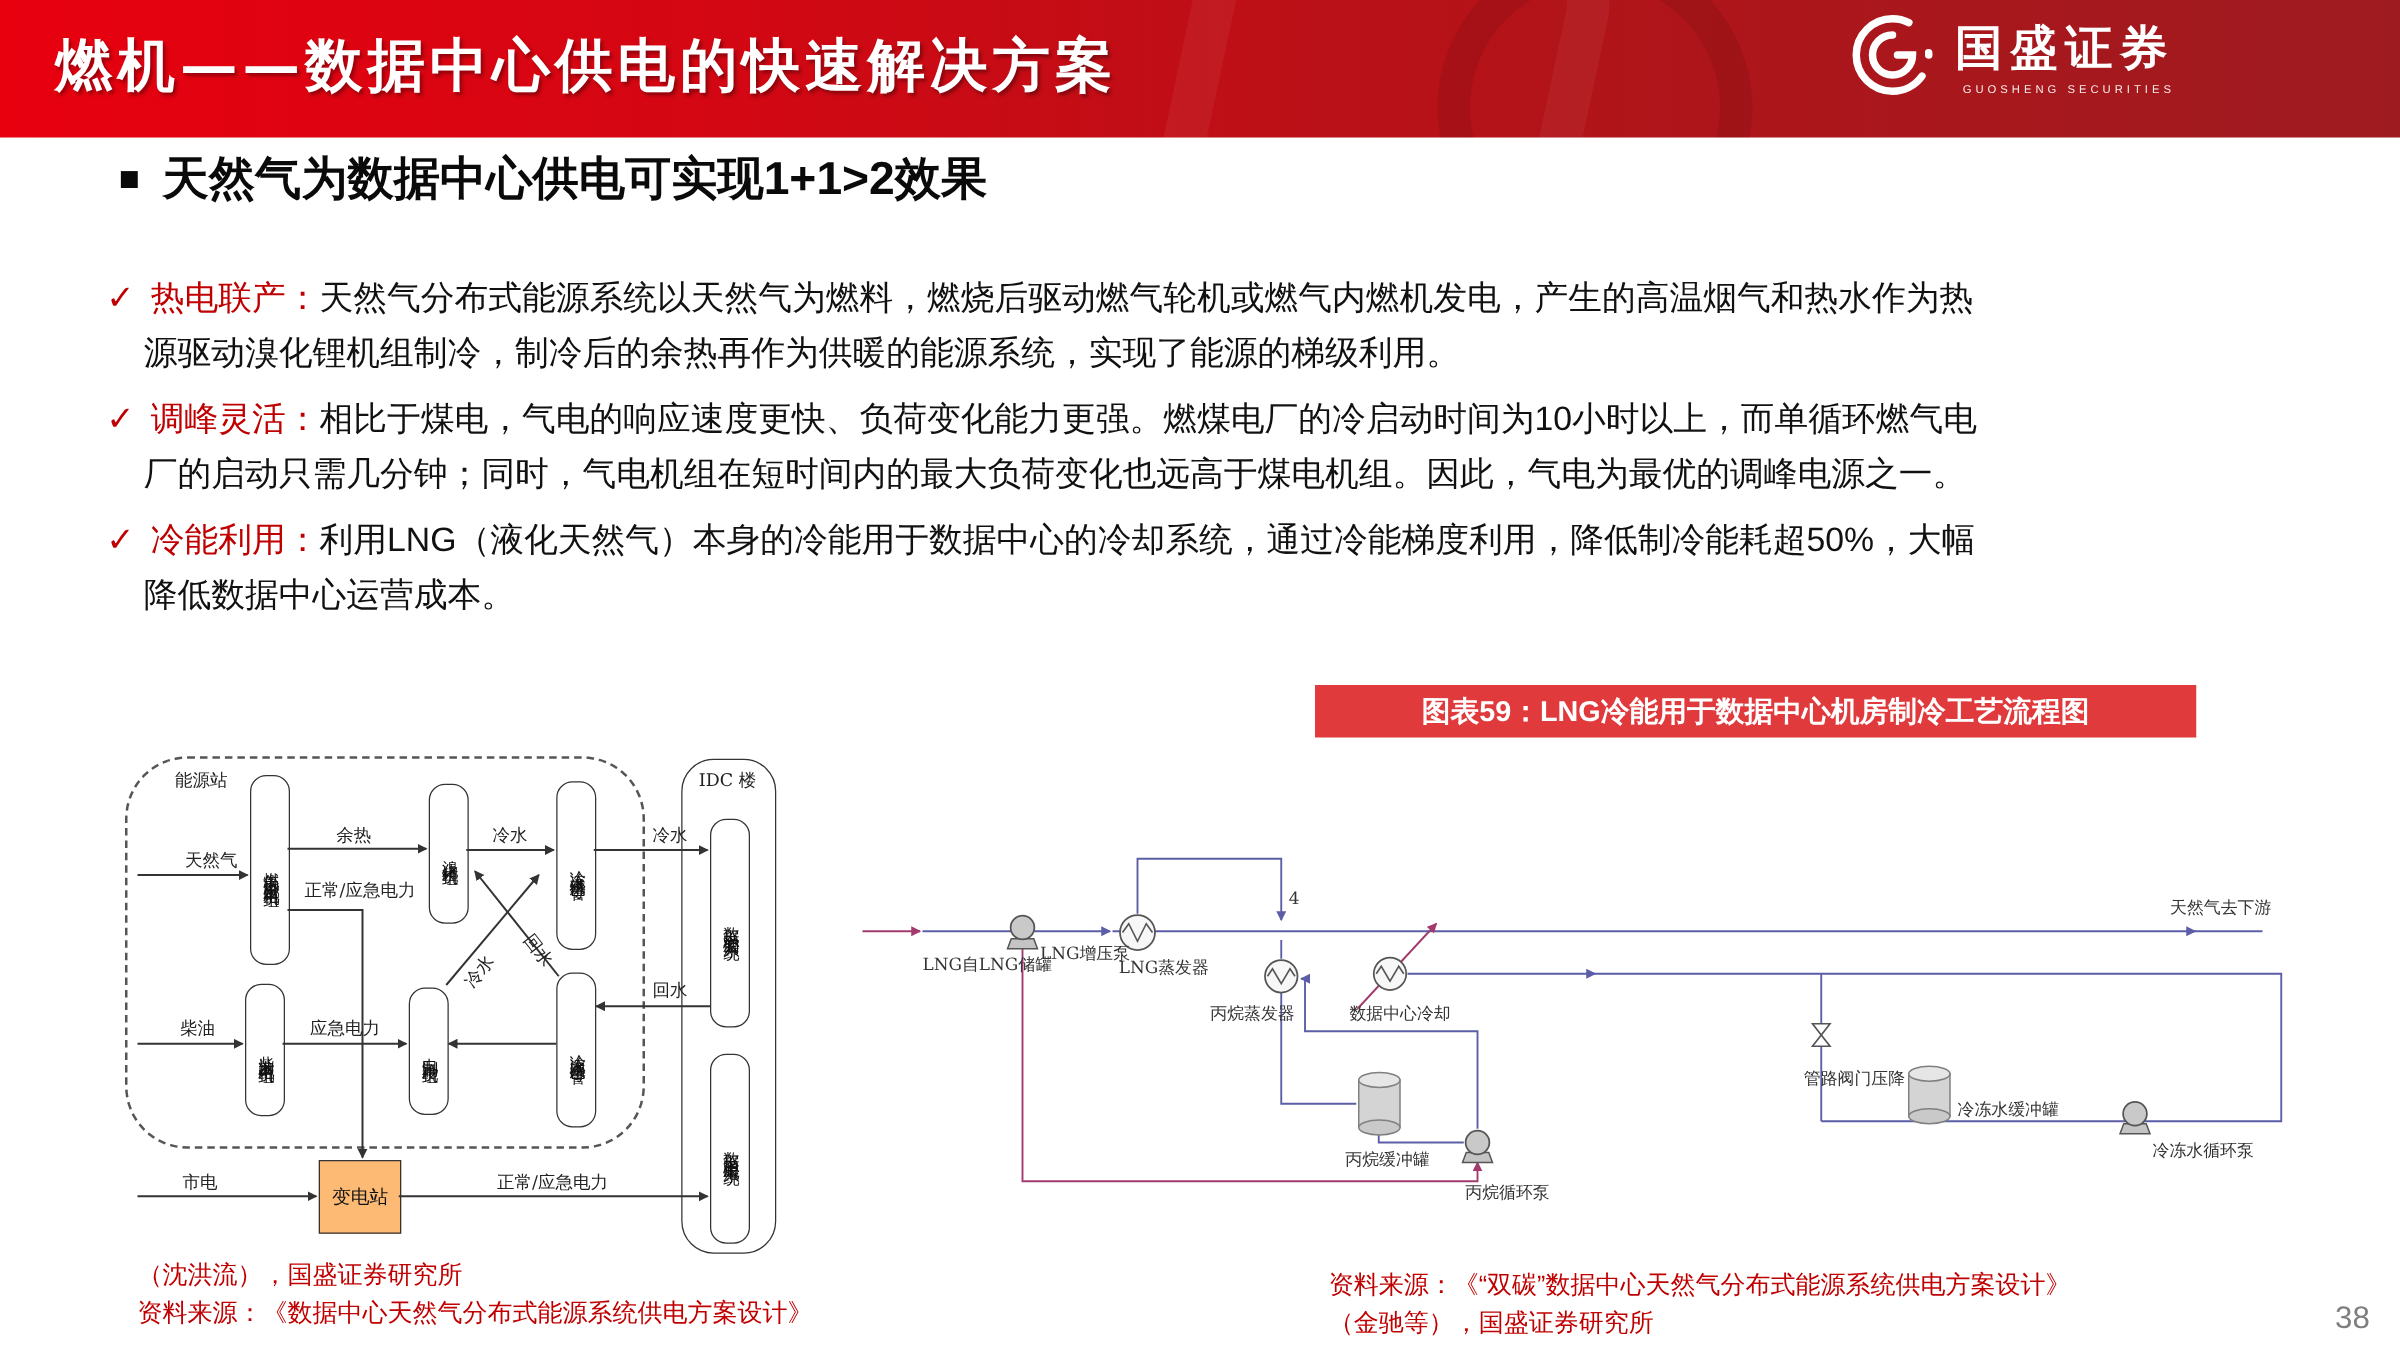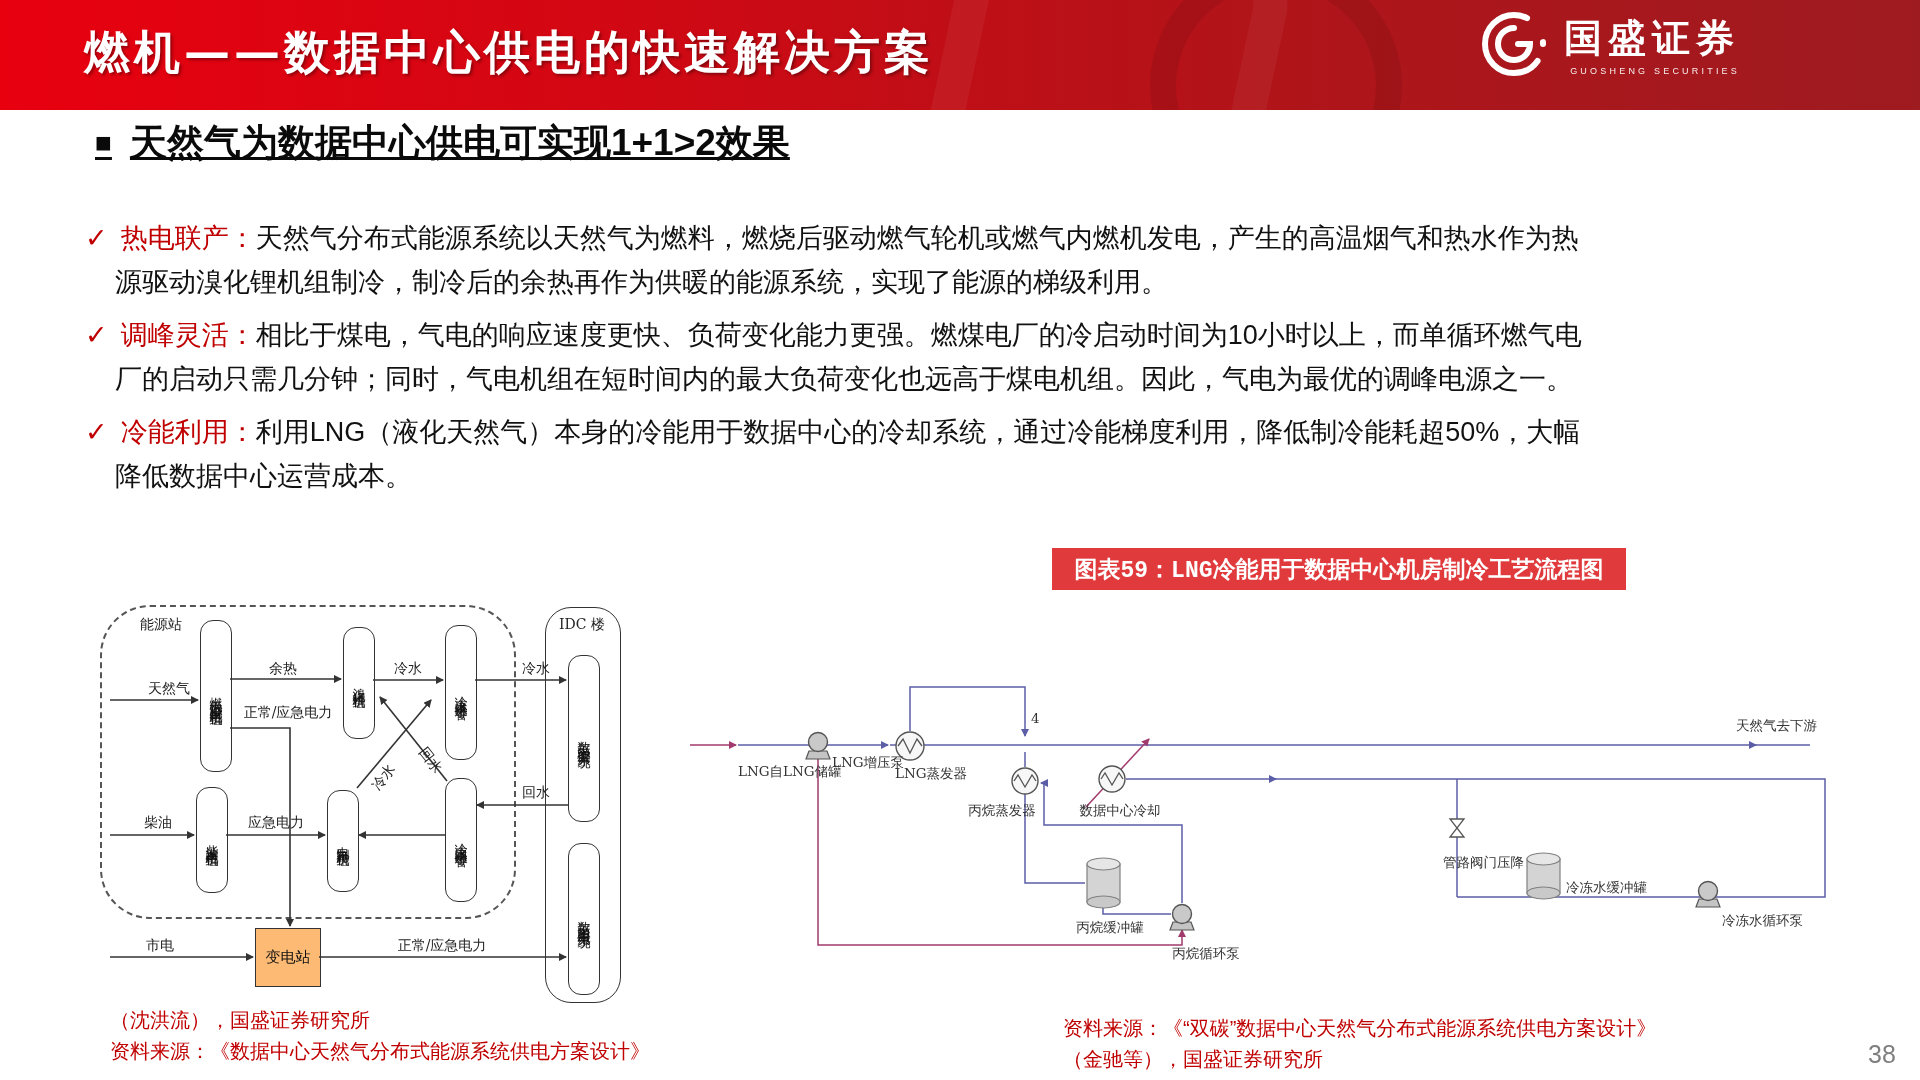--- a/index.html
+++ b/index.html
@@ -7,42 +7,42 @@
   .stage{position:relative;width:1920px;height:1080px;background:#fff;}
 
   
   .header{position:absolute;left:0;top:0;width:1920px;height:110px;
     background:linear-gradient(90deg,#e8000f 0%,#d30713 30%,#b11419 65%,#9e1b20 100%);overflow:hidden;}
   .wm1{position:absolute;left:940px;top:-80px;width:260px;height:260px;border:34px solid rgba(255,255,255,0.05);
     border-radius:60px;transform:rotate(12deg);}
   .wm2{position:absolute;left:1150px;top:-40px;width:200px;height:200px;border:26px solid rgba(0,0,0,0.08);
     border-radius:50%;}
   .header-title{position:absolute;left:44px;top:22px;color:#fff;font-size:46px;font-weight:700;
-    font-family:"DejaVu Serif","Liberation Serif",serif;letter-spacing:4px;text-shadow:2px 2px 3px rgba(0,0,0,0.35);margin-left:40px;}
+    font-family:"DejaVu Serif","Liberation Serif",serif;letter-spacing:4px;text-shadow:2px 2px 3px rgba(0,0,0,0.35);}
   .logo{position:absolute;left:1478px;top:8px;display:flex;align-items:center;}
   .logo-mark{width:72px;height:72px;}
   .logo-texts{margin-left:14px;color:#fff;}
   .logo-cn{font-size:38px;font-weight:700;font-family:"DejaVu Serif","Liberation Serif",serif;letter-spacing:6px;}
   .logo-en{font-size:9px;letter-spacing:3.2px;margin-top:2px;opacity:.92;text-align:right;}
 
   
-  .heading{position:absolute;left:95px;top:118px;font-size:37px;font-weight:700;color:#0a0a0a;text-decoration:underline;}
+  .heading{position:absolute;left:95px;top:118px;font-size:37px;font-weight:700;color:#0a0a0a;}
   .heading .sq{font-size:28px;margin-right:18px;vertical-align:3px;}
   .bullets{position:absolute;left:85px;top:216px;width:1800px;font-size:27px;color:#111;}
   .bullet{margin-bottom:9px;}
   .bl1,.bl2{line-height:44px;}
   .chk{color:#c00000;font-weight:700;margin-right:13px;}
   .blbl{color:#c00000;}
   .bl2{margin-left:30px;}
 
   
   .figbar{position:absolute;height:42px;background:#e03a3c;color:#fff;font-weight:700;font-size:23px;
     display:flex;align-items:center;justify-content:center;}
   .figbar.left{left:115px;top:548px;width:515px;}
-  .figbar.right{left:1052px;top:548px;width:574px;font-family:Liberation Mono, monospace;}
+  .figbar.right{left:1052px;top:548px;width:705px;}
 
   
   .ldiag{position:absolute;left:90px;top:595px;width:560px;height:412px;}
   .ldiag .dashedbox{position:absolute;left:10px;top:10px;width:412px;height:310px;
     border:2px dashed #555;border-radius:50px;}
   .ldiag .idcbox{position:absolute;left:455px;top:12px;width:74px;height:394px;
     border:1.6px solid #333;border-radius:26px;background:#fff;}
   .vbox{position:absolute;border:1.6px solid #333;border-radius:13px;background:#fff;
     writing-mode:vertical-rl;text-orientation:upright;display:flex;align-items:center;justify-content:center;
     font-size:13px;color:#111;font-family:"DejaVu Serif","Liberation Serif",serif;letter-spacing:2px;line-height:1;}

